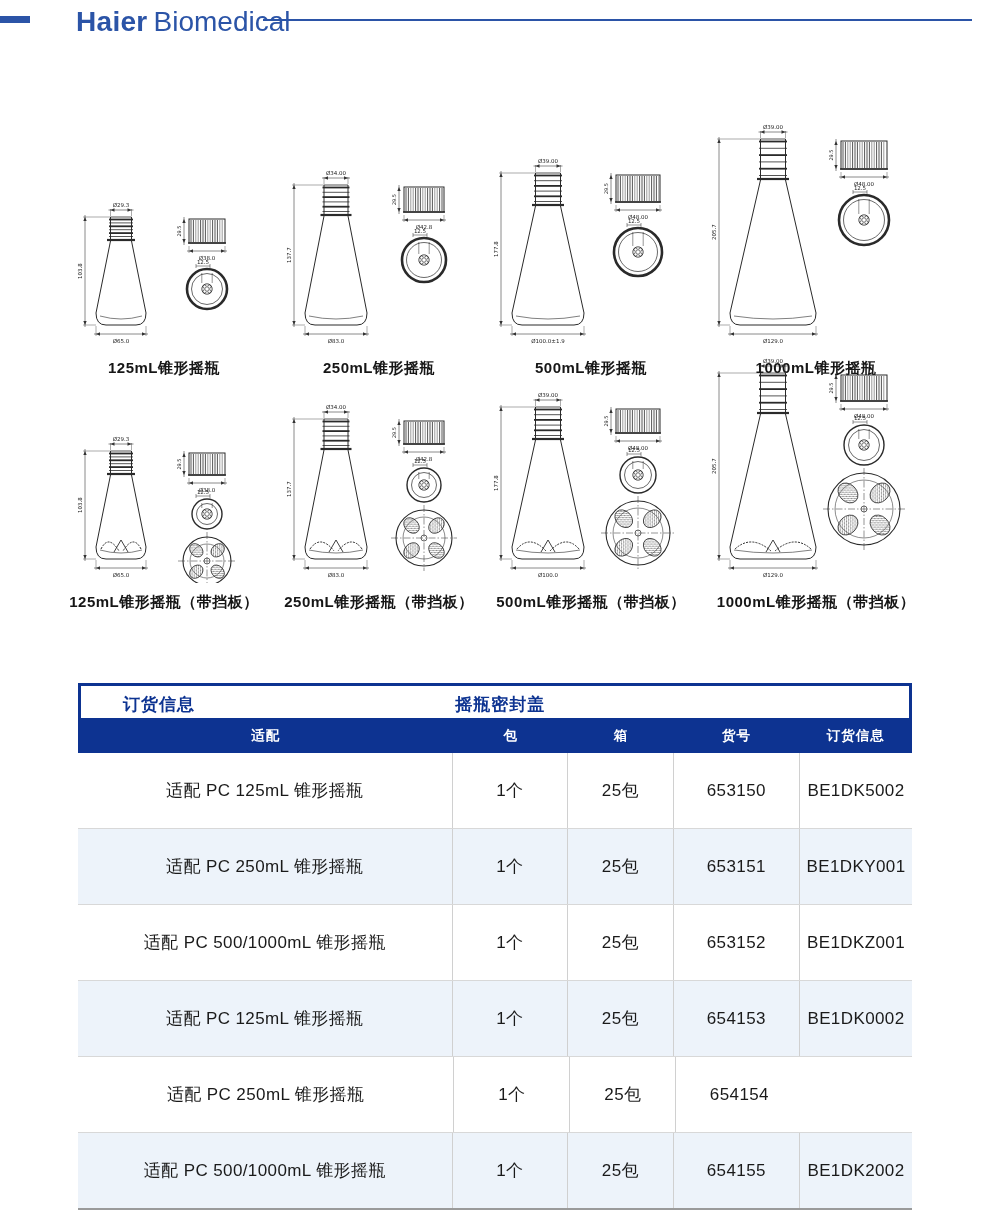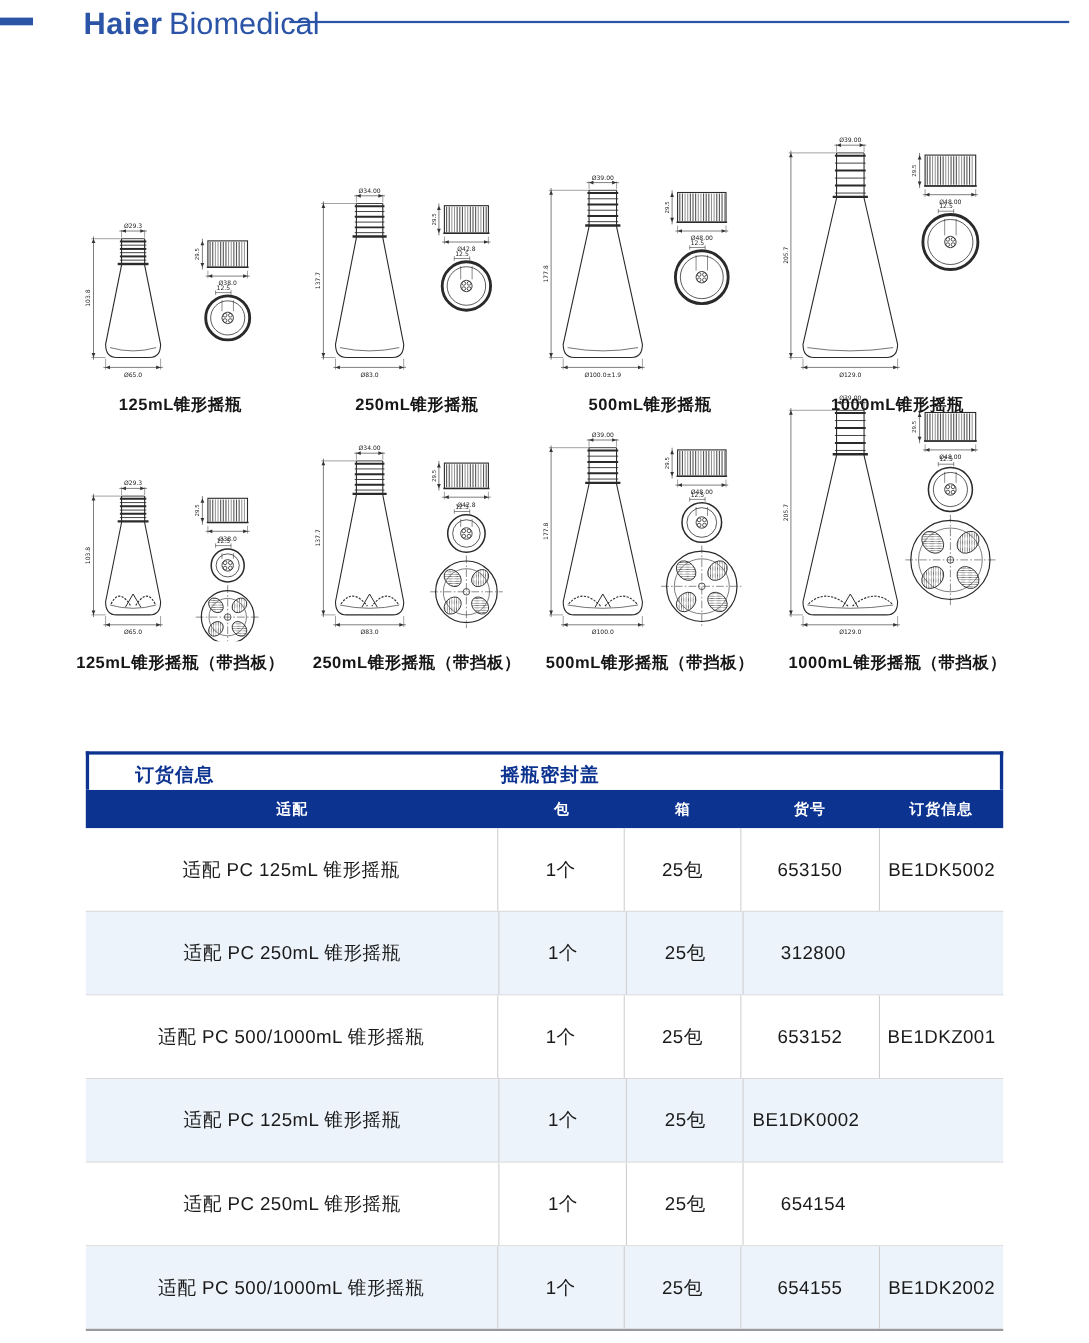--- a/index.html
+++ b/index.html
@@ -797,33 +797,35 @@
           <div class="t-cell c0">适配 PC 125mL 锥形摇瓶</div>
           <div class="t-cell c1">1个</div>
           <div class="t-cell c2">25包</div>
           <div class="t-cell c3">653150</div>
           <div class="t-cell c4">BE1DK5002</div>
         </div>
         <div class="t-row alt">
           <div class="t-cell c0">适配 PC 250mL 锥形摇瓶</div>
           <div class="t-cell c1">1个</div>
           <div class="t-cell c2">25包</div>
-          <div class="t-cell c3">312800</div>
+          <div class="t-cell c3">653151</div>
+          <div class="t-cell c4">BE1DKY001</div>
         </div>
         <div class="t-row">
           <div class="t-cell c0">适配 PC 500/1000mL 锥形摇瓶</div>
           <div class="t-cell c1">1个</div>
           <div class="t-cell c2">25包</div>
           <div class="t-cell c3">653152</div>
           <div class="t-cell c4">BE1DKZ001</div>
         </div>
         <div class="t-row alt">
           <div class="t-cell c0">适配 PC 125mL 锥形摇瓶</div>
           <div class="t-cell c1">1个</div>
           <div class="t-cell c2">25包</div>
+          <div class="t-cell c3">654153</div>
           <div class="t-cell c4">BE1DK0002</div>
         </div>
         <div class="t-row">
           <div class="t-cell c0">适配 PC 250mL 锥形摇瓶</div>
           <div class="t-cell c1">1个</div>
           <div class="t-cell c2">25包</div>
           <div class="t-cell c3">654154</div>
         </div>
         <div class="t-row alt">
           <div class="t-cell c0">适配 PC 500/1000mL 锥形摇瓶</div>

